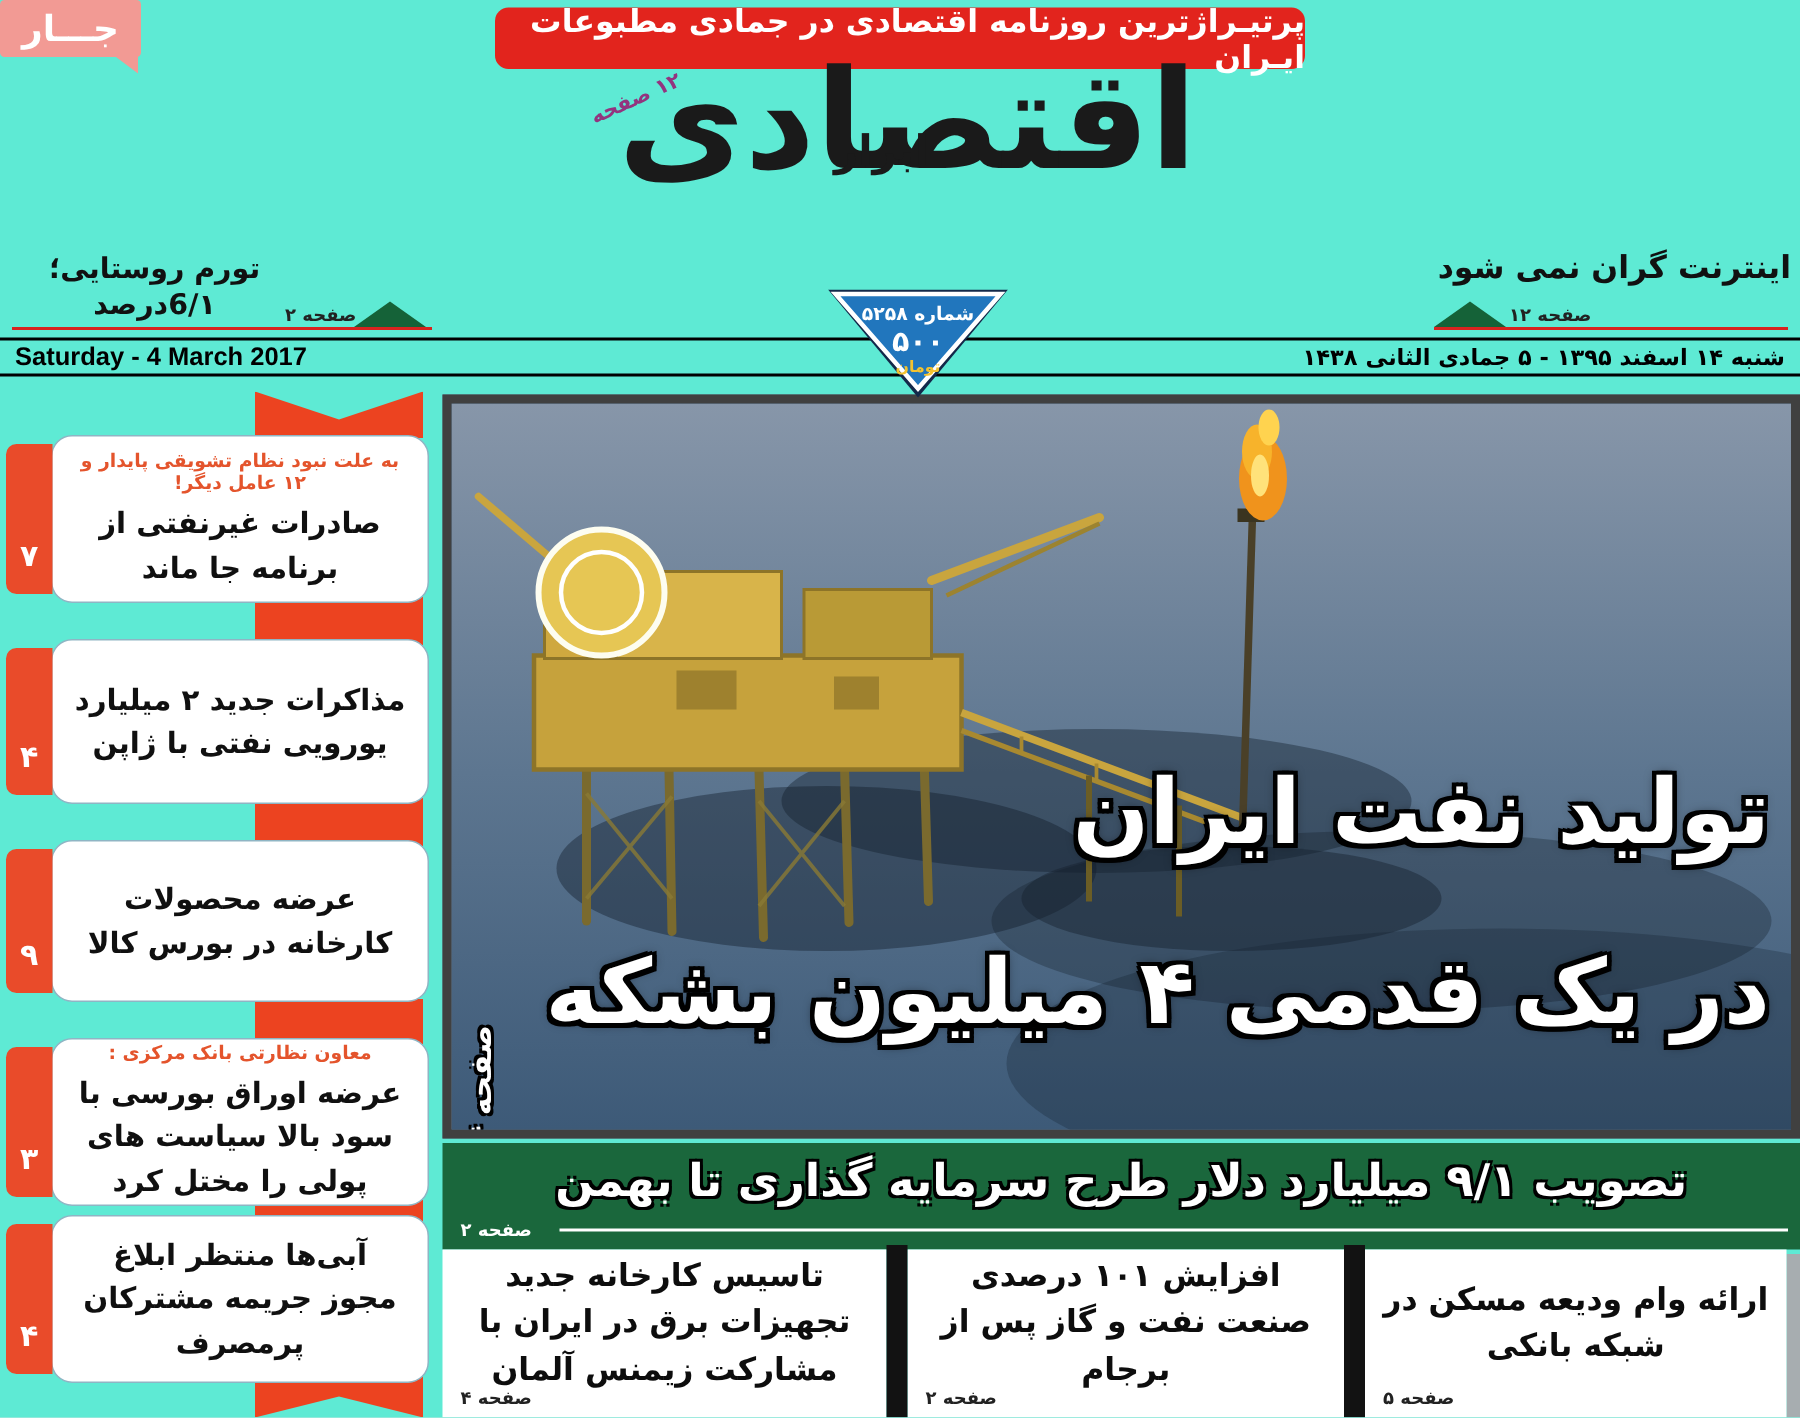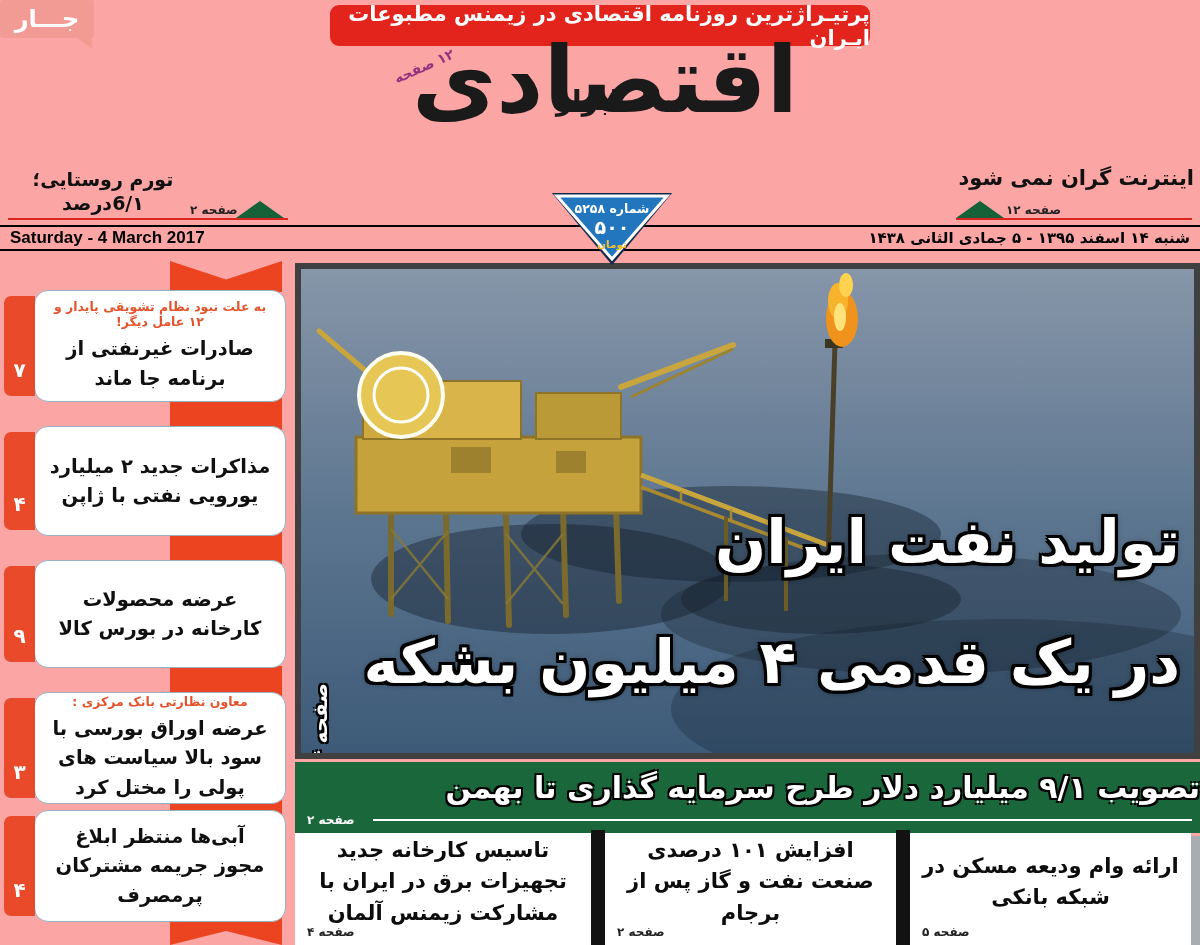--- a/index.html
+++ b/index.html
@@ -1,18 +1,18 @@
 <!DOCTYPE html>
 <html><head>
 <meta charset="utf-8">
 <style>
   * { margin:0; padding:0; box-sizing:border-box; }
   body { background:#e8e8e8; font-family:"DejaVu Sans", sans-serif; }
   .page {
-    position:relative; width:1200px; height:945px; background:#fca5a5;
+    position:relative; width:1200px; height:945px; background:#5eead4;
     overflow:hidden; margin:0 auto;
   }
   
   .kiosk-logo{
     position:absolute; left:0; top:2; width:94px; height:38px; background:#f29a94;
     color:#fff; font-weight:bold; font-size:24px; display:flex; align-items:center;
     justify-content:center; border-radius:3px;
   }
   .kiosk-logo::after{
     content:""; position:absolute; right:2px; bottom:-11px;
@@ -97,21 +97,21 @@
     position:absolute; left:-26px; top:442px; width:90px; text-align:center;
     transform:rotate(-90deg); direction:rtl; font-weight:bold; font-size:20px; z-index:4;
     color:#fff; text-shadow:-2px -2px 0 #000,2px -2px 0 #000,-2px 2px 0 #000,2px 2px 0 #000;
   }
   
   .green-banner{
     position:absolute; left:295px; top:762px; width:905px; height:71px;
     background:#1a673c; z-index:2;
   }
   .green-headline{
-    position:absolute; left:0; right:0; top:8px; direction:rtl;
+    position:absolute; left:0; right:0; top:8px; text-align:center; direction:rtl;
     font-weight:bold; font-size:30px; color:#fff;
     text-shadow:-2px -2px 0 #000,2px -2px 0 #000,-2px 2px 0 #000,2px 2px 0 #000;
   }
   .green-page{ position:absolute; left:12px; bottom:6px; color:#fff; font-size:12px; font-weight:bold; direction:rtl; }
   .green-rule{ position:absolute; left:78px; right:8px; bottom:12px; height:2px; background:#fff; }
   
   .bottom-box{
     position:absolute; top:833px; height:112px; background:#fff; z-index:2;
     display:flex; align-items:center; justify-content:center; padding:0 10px 14px;
   }
@@ -122,21 +122,21 @@
 </style>
 </head>
 <body>
 
 <div class="page">
 
   <div class="kiosk-logo">
     <span>جـــار</span>
   </div>
   <div class="top-banner">
-    <span>پرتیـراژترین روزنامه اقتصادی در زیمنس مطبوعات ایـران</span>
+    <span>پرتیـراژترین روزنامه اقتصادی در جمادی مطبوعات ایـران</span>
   </div>
 
   <div class="pages-note">۱۲ صفحه</div>
   <div class="masthead-small">ابرار</div>
   <div class="masthead-title">اقتصادی</div>
 
   <div class="teaser-left">تورم روستایی؛ 6/۱درصد</div>
   <div class="page-label-sm" style="left:190px;top:203px;">صفحه ۲</div>
   <div class="tri-up" style="left:236px;top:201px;"></div>
   <div class="red-line" style="left:8px;top:218px;width:280px;"></div>

